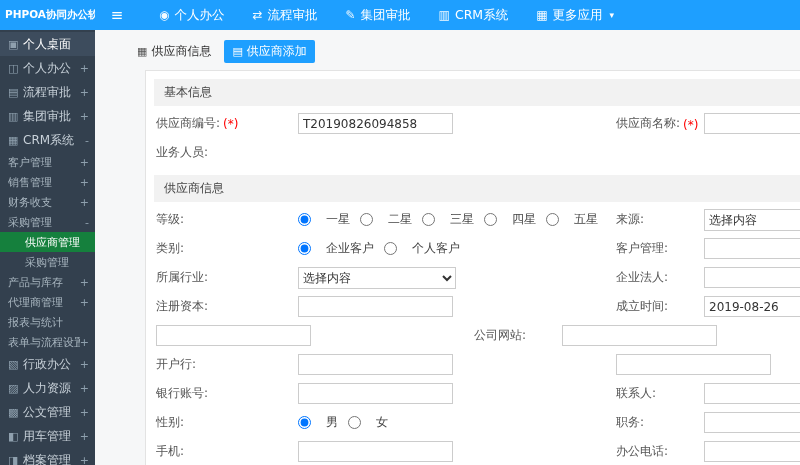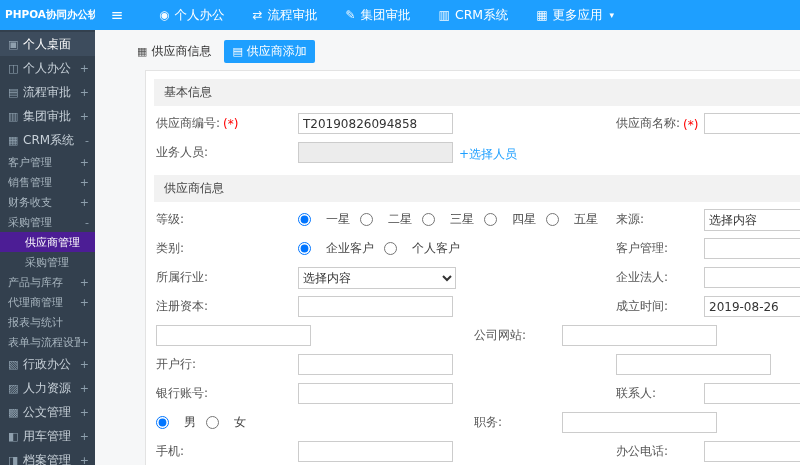--- a/index.html
+++ b/index.html
@@ -12,37 +12,37 @@
 .nav-items{display:flex;height:100%;margin-left:6px}
 .nav-item{display:flex;align-items:center;gap:5px;padding:0 14px;font-size:12.5px;cursor:pointer;white-space:nowrap}
 .nav-ico{font-size:12px;opacity:.95}
 .caret{font-size:9px;margin-left:2px}
 .layout{flex:1;display:flex;overflow:hidden}
 .sidebar{width:95px;flex:0 0 95px;background:#33404E;color:#c8d1d9;padding-top:2px;overflow:hidden}
 .side-item{display:flex;align-items:center;height:24px;padding:0 6px 0 8px;cursor:pointer;white-space:nowrap;font-size:12px}
 .side-item.lvl1{height:20px;padding-left:8px;color:#a9b6c0;font-size:11px}
 .side-item.lvl2{height:20px;padding-left:25px;color:#a9b6c0;font-size:11px}
 .side-item.lvl0.active{background:#3d4c5d;color:#fff}
-.side-item.lvl2.active{background:#4c1d95;color:#fff}
+.side-item.lvl2.active{background:#15803d;color:#fff}
 .side-ico{width:15px;font-size:11px;color:#8fa0ae;flex:0 0 15px}
 .side-label{overflow:hidden}
 .expand{margin-left:auto;color:#8fa0ae;font-size:11px}
 .main{flex:1;background:#f6f7f8;overflow:hidden;position:relative}
 .tabbar{display:flex;align-items:center;gap:5px;padding:9px 0 0 34px;height:34px}
 .tab{display:flex;align-items:center;gap:4px;padding:3px 8px;font-size:12px;color:#333;cursor:pointer}
 .tab .tab-ico{font-size:11px;color:#555}
 .tab.active{background:#1E9FFF;color:#fff;border-radius:2px}
 .tab.active .tab-ico{color:#fff}
 .card{margin:6px 0 0 50px;width:1020px;background:#fff;border:1px solid #e3e3e3;padding-bottom:10px}
 .sec-header{margin:8px 8px 3px 8px;background:#f2f2f2;padding:5px 10px;color:#444;font-size:12px}
 .frow{display:flex;align-items:center;height:29px;padding-left:10px}
 .flabel{width:142px;flex:0 0 142px;color:#555;display:flex;align-items:center;white-space:nowrap}
 .flabel-r{width:88px;flex:0 0 88px;color:#555;display:flex;align-items:flex-end;white-space:nowrap}
 .req{color:#f00;margin-left:3px}
-.fctrl{width:318px;flex:0 0 318px;display:flex;align-items:flex-end;gap:6px}
+.fctrl{width:318px;flex:0 0 318px;display:flex;align-items:flex-start;gap:6px}
 .fctrl-r{flex:1;display:flex;align-items:center}
 .ipt{width:155px;height:21px;border:1px solid #ccc;padding:0 4px;font-size:12px;font-family:inherit;color:#333;background:#fff}
 .ipt.muted{background:#ececec}
 .sel{width:158px;height:22px;border:1px solid #ccc;font-size:12px;font-family:inherit;color:#333;background:#fff}
 .sel-link{color:#1E9FFF;cursor:pointer;text-decoration:none;font-size:12px;white-space:nowrap}
 .radio-group{display:flex;align-items:center;gap:10px}
 .radio-opt{display:flex;align-items:center;gap:15px;cursor:pointer;color:#444;white-space:nowrap}
 .radio-opt input{margin:0;width:13px;height:13px}
 </style>
 </head>
@@ -193,24 +193,20 @@
               <span class="req">(*)</span>
             </div>
             <div class="fctrl-r">
               <input class="ipt" type="text" style="">
             </div>
           </div>
           <div class="frow">
             <div class="flabel">
               <span>业务人员:</span>
             </div>
-            <div class="fctrl">
-              <input class="ipt muted" type="text" style="">
-              <a class="sel-link">+选择人员</a>
-            </div>
           </div>
           <div class="sec-header">供应商信息</div>
           <div class="frow">
             <div class="flabel">
               <span>等级:</span>
             </div>
             <div class="fctrl">
               <span class="radio-group">
                 <label class="radio-opt">
                   <input type="radio" name="level" checked="" style="">
@@ -322,20 +318,23 @@
               <input class="ipt" type="text" style="">
             </div>
             <div class="flabel-r">
               <span>联系人:</span>
             </div>
             <div class="fctrl-r">
               <input class="ipt" type="text" style="">
             </div>
           </div>
           <div class="frow">
+            <div class="flabel">
+              <span>性别:</span>
+            </div>
             <div class="fctrl">
               <span class="radio-group">
                 <label class="radio-opt">
                   <input type="radio" name="gender" checked="" style="">
                   <span>男</span>
                 </label>
                 <label class="radio-opt">
                   <input type="radio" name="gender" style="">
                   <span>女</span>
                 </label>

